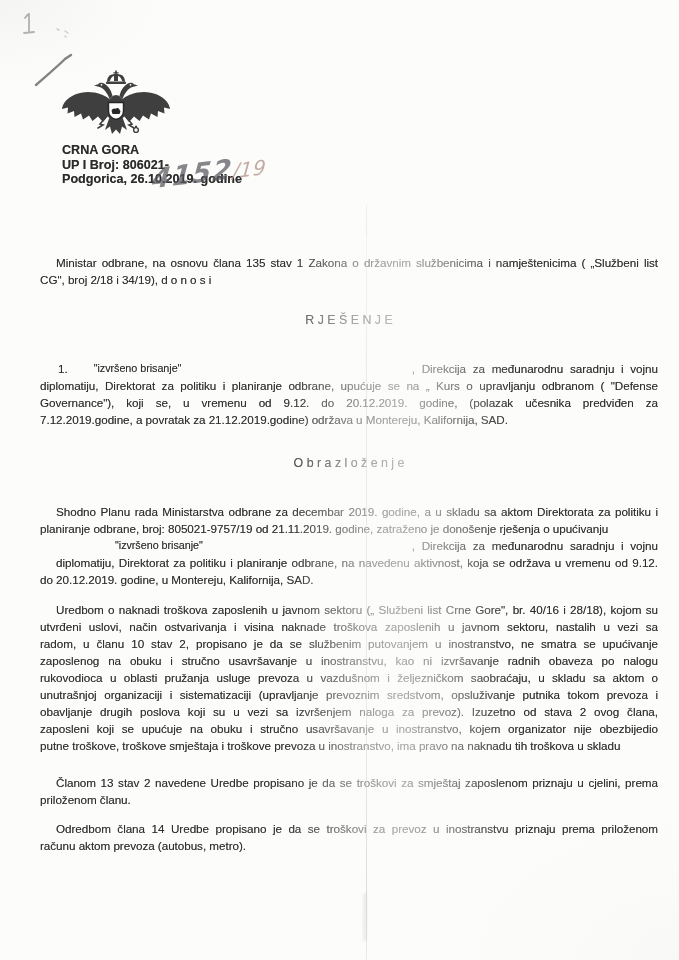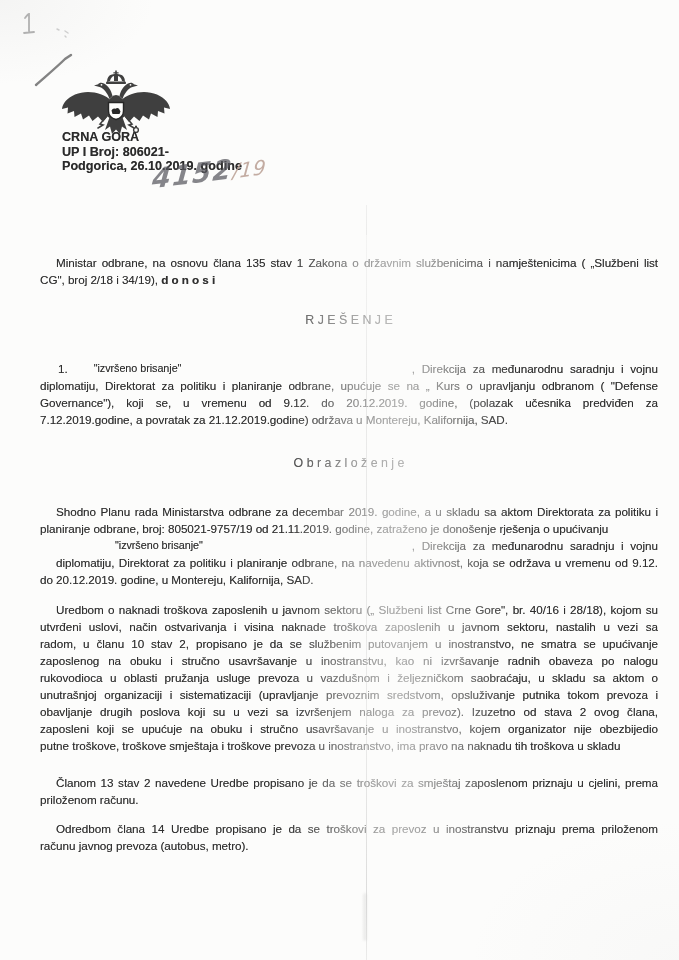--- a/index.html
+++ b/index.html
@@ -30,21 +30,21 @@
     background:linear-gradient(90deg,
       rgba(252,252,251,0), rgba(252,252,251,.50) 32%,
       rgba(252,252,251,.62) 50%, rgba(252,252,251,.48) 68%, rgba(252,252,251,0));
     pointer-events:none; z-index:5;
   }
   .pen-marks { position:absolute; left:0; top:0; }
   
   .emblem { position:absolute; left:60px; top:70px; width:112px; height:70px; }
   
   .header-block {
-    position:absolute; left:62px; top:130px; width:280px;
+    position:absolute; left:62px; top:143px; width:280px;
     font-weight:bold; font-size:12.6px; line-height:14.6px;
     color:#2b2b2b; text-shadow:0 0 .5px rgba(43,43,43,.55);
   }
   .handwritten {
     position:absolute; left:152px; top:156px; z-index:2;
     font-family:"DejaVu Sans",sans-serif; font-style:italic; font-weight:600;
     font-size:27px; letter-spacing:1.5px; color:rgba(88,88,94,.72);
     transform:rotate(-7deg) skewX(-12deg); white-space:nowrap;
   }
   .handwritten .suffix {
@@ -58,21 +58,21 @@
     color:#2f2f2f; text-shadow:0 0 .55px rgba(47,47,47,.5);
   }
   .line { height:17px; text-align:justify; text-align-last:justify; overflow:visible; }
   .para .line:last-child { text-align-last:left; }
   .para.ind .line:first-child { text-indent:16px; }
   .flexline { display:flex; text-align:left; }
   .flexline .spacer { flex:1; }
   .flexline .right { word-spacing:3.5px; white-space:nowrap; }
   .redact-note { font-size:10.8px; white-space:nowrap; }
   .num { margin-right:26px; }
-  .emphasis { font-weight:bold; }
+  .emphasis { font-weight:normal; }
   .heading {
     position:absolute; left:40px; width:618px; text-align:center;
     font-size:12.4px; color:#4d4d4d; text-shadow:0 0 .5px rgba(77,77,77,.5);
   }
   
   #p-intro      { top:254px; }
   #h-rjesenje   { top:313px; color:#585858; }
   #p-resolution { top:360px; }
   #h-obrazlozenje { top:456px; color:#474747; }
   #p-shodno     { top:503px; }
@@ -177,28 +177,28 @@
         <div class="line">unutrašnjoj organizaciji i sistematizaciji (upravljanje prevoznim sredstvom, opsluživanje putnika tokom prevoza i</div>
         <div class="line">obavljanje drugih poslova koji su u vezi sa izvršenjem naloga za prevoz). Izuzetno od stava 2 ovog člana,</div>
         <div class="line">zaposleni koji se upućuje na obuku i stručno usavršavanje u inostranstvo, kojem organizator nije obezbijedio</div>
         <div class="line">putne troškove, troškove smještaja i troškove prevoza u inostranstvo, ima pravo na naknadu tih troškova u skladu</div>
       </div>
   </div>
 
   <div class="para ind" id="p-clanom">
     <div>
         <div class="line">Članom 13 stav 2 navedene Uredbe propisano je da se troškovi za smještaj zaposlenom priznaju u cjelini, prema</div>
-        <div class="line">priloženom računu.</div>
+        <div class="line">priloženom članu.</div>
       </div>
   </div>
 
   <div class="para ind" id="p-odredbom">
     <div>
         <div class="line">Odredbom člana 14 Uredbe propisano je da se troškovi za prevoz u inostranstvu priznaju prema priloženom</div>
-        <div class="line">računu javnog prevoza (autobus, metro).</div>
+        <div class="line">računu aktom prevoza (autobus, metro).</div>
       </div>
   </div>
 
   <div class="fade-band"></div>
   <div class="crease"></div>
   <div class="crease-blob"></div>
 
 </div>
 
 </body></html>

